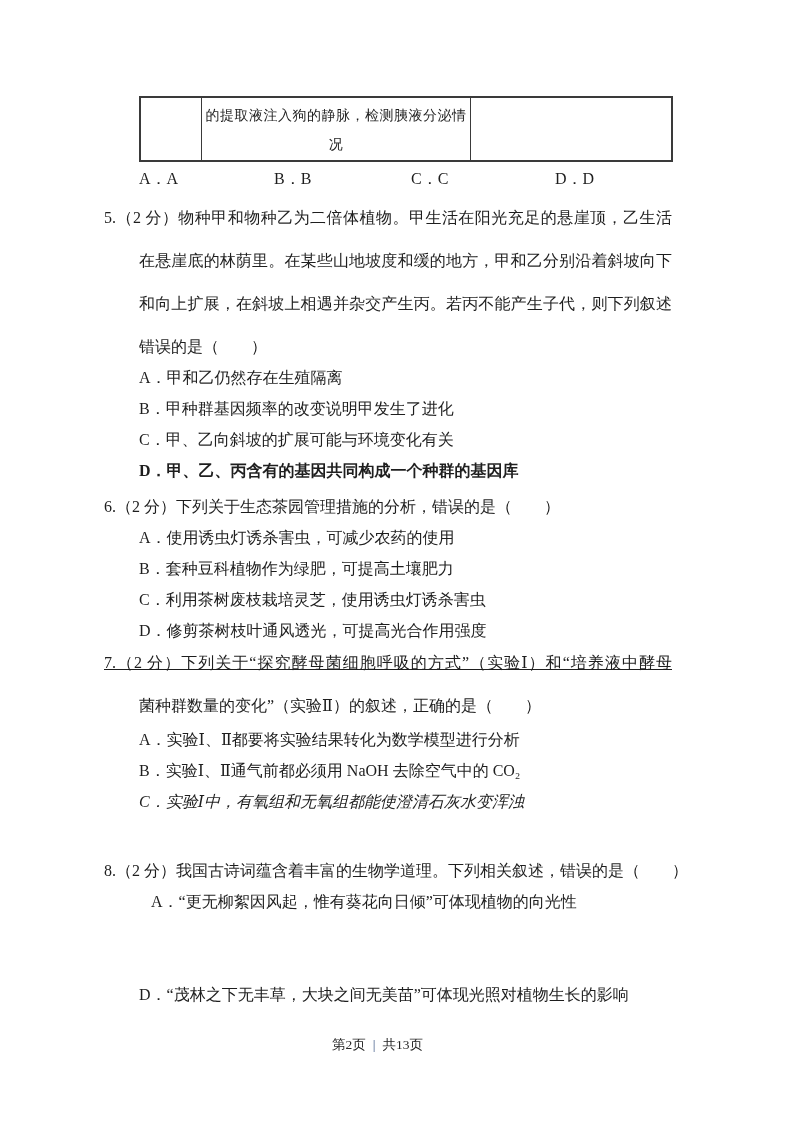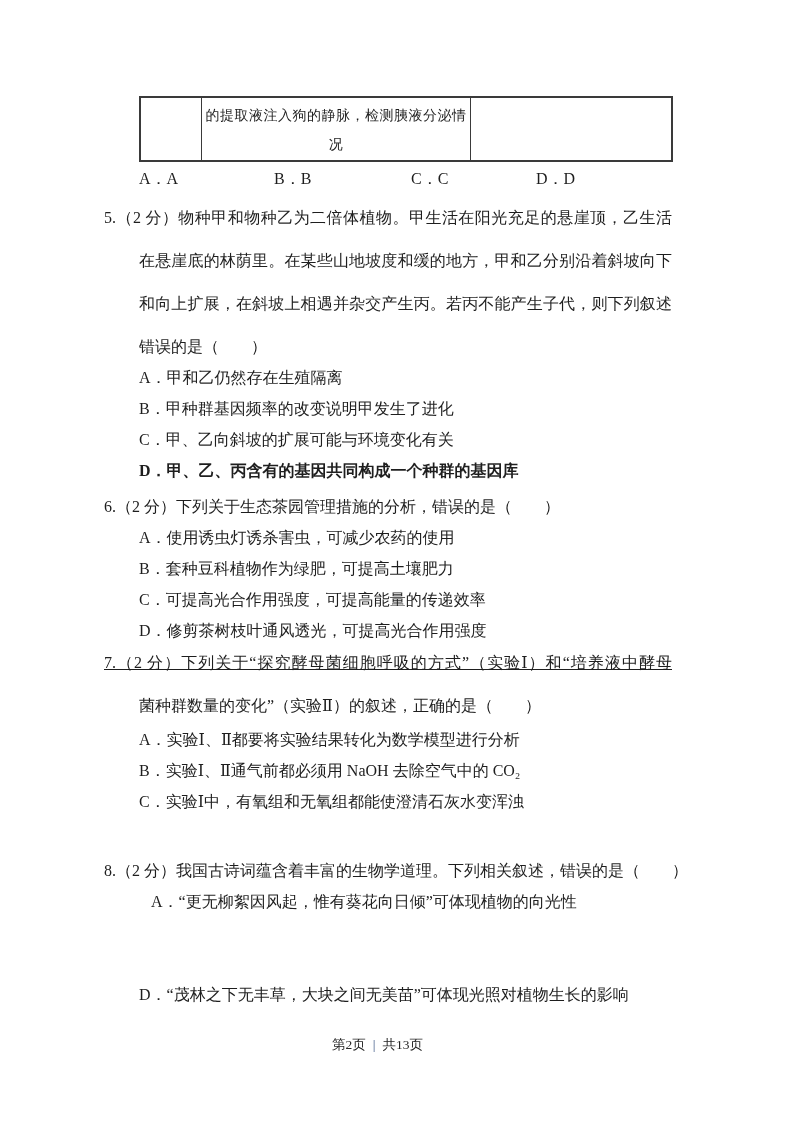--- a/index.html
+++ b/index.html
@@ -77,42 +77,42 @@
     <div class="c2">
       <div>的提取液注入狗的静脉，检测胰液分泌情</div>
       <div>况</div>
     </div>
     <div class="c3"></div>
   </div>
 
   <div class="ln" style="left:139px; top:168px;">A．A</div>
   <div class="ln" style="left:274px; top:168px;">B．B</div>
   <div class="ln" style="left:411px; top:168px;">C．C</div>
-  <div class="ln" style="left:536px; top:168px;">D．D</div>
+  <div class="ln" style="left:555px; top:168px;">D．D</div>
 
   <div class="jln" style="left:104px; top:207px; width:568px;">5.（2 分）物种甲和物种乙为二倍体植物。甲生活在阳光充足的悬崖顶，乙生活</div>
   <div class="jln" style="left:139px; top:250px; width:533px;">在悬崖底的林荫里。在某些山地坡度和缓的地方，甲和乙分别沿着斜坡向下</div>
   <div class="jln" style="left:139px; top:293px; width:533px;">和向上扩展，在斜坡上相遇并杂交产生丙。若丙不能产生子代，则下列叙述</div>
   <div class="ln" style="left:139px; top:336px;">错误的是（　　）</div>
   <div class="ln" style="left:139px; top:367px;">A．甲和乙仍然存在生殖隔离</div>
   <div class="ln" style="left:139px; top:398px;">B．甲种群基因频率的改变说明甲发生了进化</div>
   <div class="ln" style="left:139px; top:429px;">C．甲、乙向斜坡的扩展可能与环境变化有关</div>
   <div class="ln" style="left:139px; top:460px;font-weight:bold;">D．甲、乙、丙含有的基因共同构成一个种群的基因库</div>
 
   <div class="ln" style="left:104px; top:496px;">6.（2 分）下列关于生态茶园管理措施的分析，错误的是（　　）</div>
   <div class="ln" style="left:139px; top:527px;">A．使用诱虫灯诱杀害虫，可减少农药的使用</div>
   <div class="ln" style="left:139px; top:558px;">B．套种豆科植物作为绿肥，可提高土壤肥力</div>
-  <div class="ln" style="left:139px; top:589px;">C．可提高光合作用强度，可提高能量的传递效率</div>
+  <div class="ln" style="left:139px; top:589px;">C．利用茶树废枝栽培灵芝，使用诱虫灯诱杀害虫</div>
   <div class="ln" style="left:139px; top:620px;">D．修剪茶树枝叶通风透光，可提高光合作用强度</div>
 
   <div class="jln" style="left:104px; top:652px; width:568px;text-decoration:underline;">7.（2 分）下列关于“探究酵母菌细胞呼吸的方式”（实验Ⅰ）和“培养液中酵母</div>
   <div class="ln" style="left:139px; top:695px;">菌种群数量的变化”（实验Ⅱ）的叙述，正确的是（　　）</div>
   <div class="ln" style="left:139px; top:729px;">A．实验Ⅰ、Ⅱ都要将实验结果转化为数学模型进行分析</div>
   <div class="ln" style="left:139px; top:760px;">B．实验Ⅰ、Ⅱ通气前都必须用 NaOH 去除空气中的 CO₂</div>
-  <div class="ln" style="left:139px; top:791px;">C．实验Ⅰ中，有氧组和无氧组都能使澄清石灰水变浑浊</div>
+  <div class="ln" style="left:139px; top:791px;font-style:italic;">C．实验Ⅰ中，有氧组和无氧组都能使澄清石灰水变浑浊</div>
 
   <div class="ln" style="left:104px; top:860px;">8.（2 分）我国古诗词蕴含着丰富的生物学道理。下列相关叙述，错误的是（　　）</div>
   <div class="ln" style="left:139px; top:891px;margin-left:12px;">A．“更无柳絮因风起，惟有葵花向日倾”可体现植物的向光性</div>
   <div class="ln" style="left:139px; top:984px;">D．“茂林之下无丰草，大块之间无美苗”可体现光照对植物生长的影响</div>
 
   <div class="footer">
     <span>第2页</span><span class="sep">|</span><span>共13页</span>
   </div>
 
 </div>

